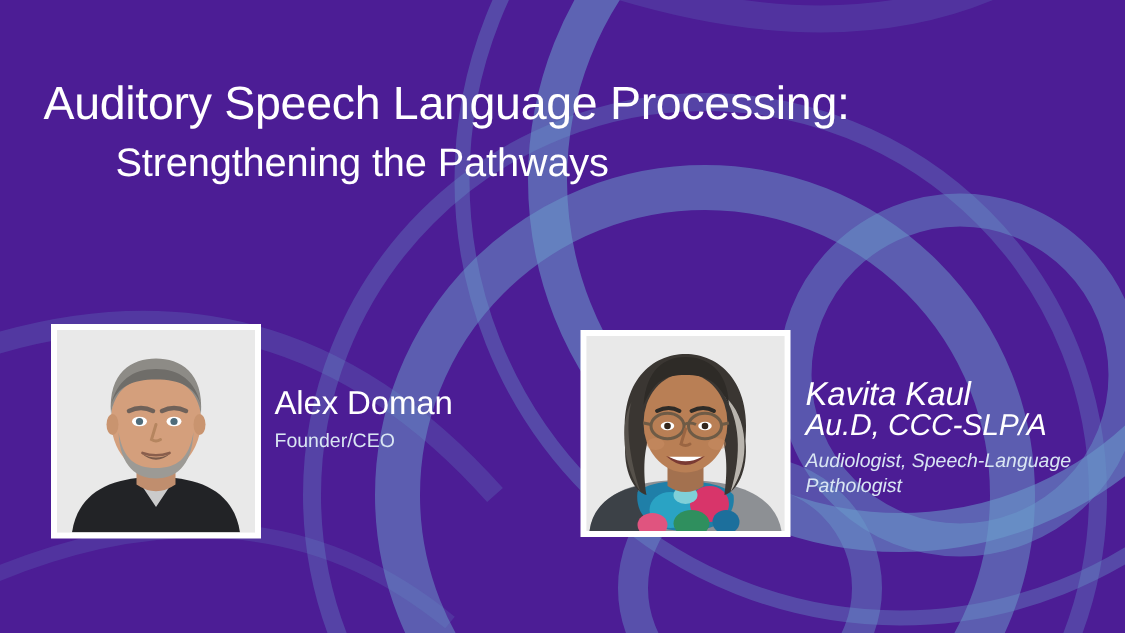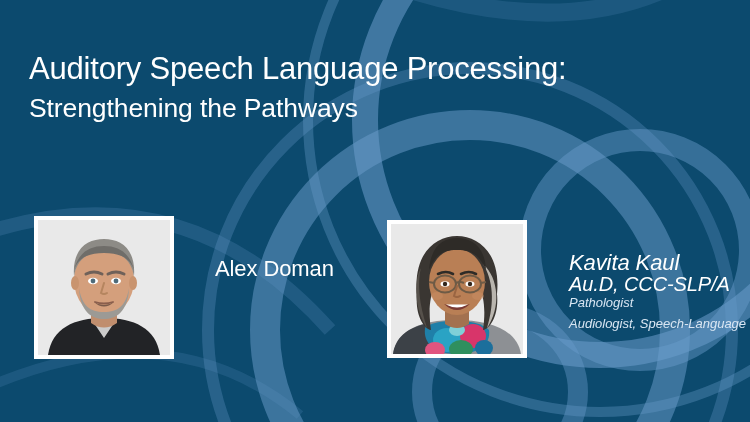--- a/index.html
+++ b/index.html
@@ -3,56 +3,56 @@
 <meta charset="utf-8">
 <style>
   html,body{margin:0;padding:0;}
   body{
     width:750px;height:422px;overflow:hidden;
     font-family:"Liberation Sans","DejaVu Sans",sans-serif;
     background:#4a87bd;
   }
   #slide{
     position:relative;width:750px;height:422px;overflow:hidden;
-    background:#0c4a6e;
+    background:#4c1d95;
   }
   #bg-pattern{
     position:absolute;inset:0;width:750px;height:422px;
     pointer-events:none;
   }
 
   
   .title-block{
     position:absolute;left:29px;top:50px;width:700px;
     color:#ffffff;
   }
   .title-line1{
     font-size:31px;line-height:38px;font-weight:400;
     letter-spacing:-0.2px;white-space:nowrap;
   }
   .title-line2,.title-line3{
     font-size:26.5px;line-height:33px;font-weight:400;
-    letter-spacing:-0.1px;white-space:nowrap;
+    letter-spacing:-0.1px;white-space:nowrap;margin-left:48px;
   }
   .title-line2{margin-top:4px;}
 
   
   .presenter{position:absolute;}
   .photo-frame{
     position:absolute;
     background:#ffffff;
     padding:4px;
     box-sizing:border-box;
   }
   .photo-inner{
     width:100%;height:100%;
     background:#e8e8e8;
     position:relative;overflow:hidden;
   }
-  .pinfo{position:absolute;color:#ffffff;margin-left:32px;}
+  .pinfo{position:absolute;color:#ffffff;}
   .pname{
     font-size:22px;line-height:25px;font-weight:400;
     color:#ffffff;white-space:nowrap;letter-spacing:-0.1px;
   }
   .pcred{
     font-size:20px;line-height:19px;font-weight:400;
     color:#ffffff;white-space:nowrap;letter-spacing:-0.1px;
   }
   .prole{
     font-size:13px;line-height:17px;font-weight:400;
@@ -131,20 +131,21 @@
           <path d="M 57 82 q 9 3 18 0" stroke="#8a5e4c" stroke-width="1.8" fill="none" stroke-linecap="round"></path>
 
           <ellipse cx="37" cy="63" rx="4" ry="7" fill="#c9946f"></ellipse>
           <ellipse cx="95" cy="63" rx="4" ry="7" fill="#c9946f"></ellipse>
         </svg>
       </div>
     </div>
 
     <div class="pinfo" style="left:183px;top:256px;">
       <div class="pname">Alex Doman</div>
+      <div class="prole" style="margin-top:4px;">Founder/CEO</div>
     </div>
   </div>
 
   <div class="presenter">
 
     <div class="photo-frame" style="left:387px;top:220px;width:140px;height:138px;">
       <div class="photo-inner">
         <svg class="face" viewBox="0 0 132 130" xmlns="http://www.w3.org/2000/svg">
           <rect x="0" y="0" width="132" height="130" fill="#e9e9e9"></rect>
 
@@ -192,18 +193,18 @@
 
           <ellipse cx="46" cy="72" rx="6" ry="4" fill="#c98d63" opacity="0.5"></ellipse>
           <ellipse cx="87" cy="72" rx="6" ry="4" fill="#c98d63" opacity="0.5"></ellipse>
         </svg>
       </div>
     </div>
 
     <div class="pinfo" style="left:537px;top:250px;font-style:italic;">
       <div class="pname">Kavita Kaul</div>
       <div class="pcred">Au.D, CCC-SLP/A</div>
+      <div class="prole" style="margin-top:4px;">Audiologist, Speech-Language</div>
       <div class="prole">Pathologist</div>
-      <div class="prole" style="margin-top:4px;">Audiologist, Speech-Language</div>
     </div>
   </div>
 
 </div>
 
 </body></html>

